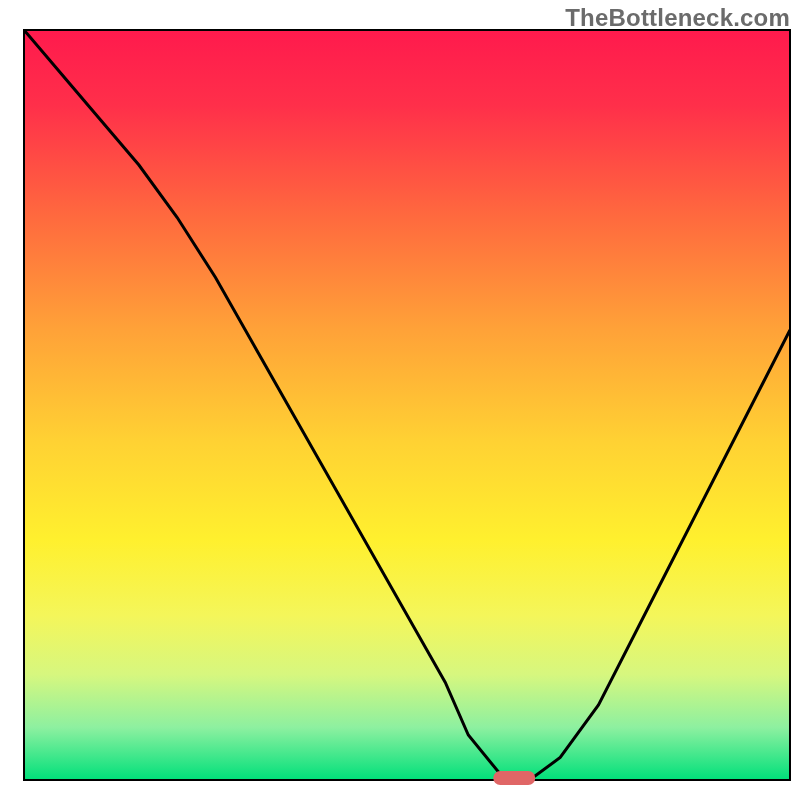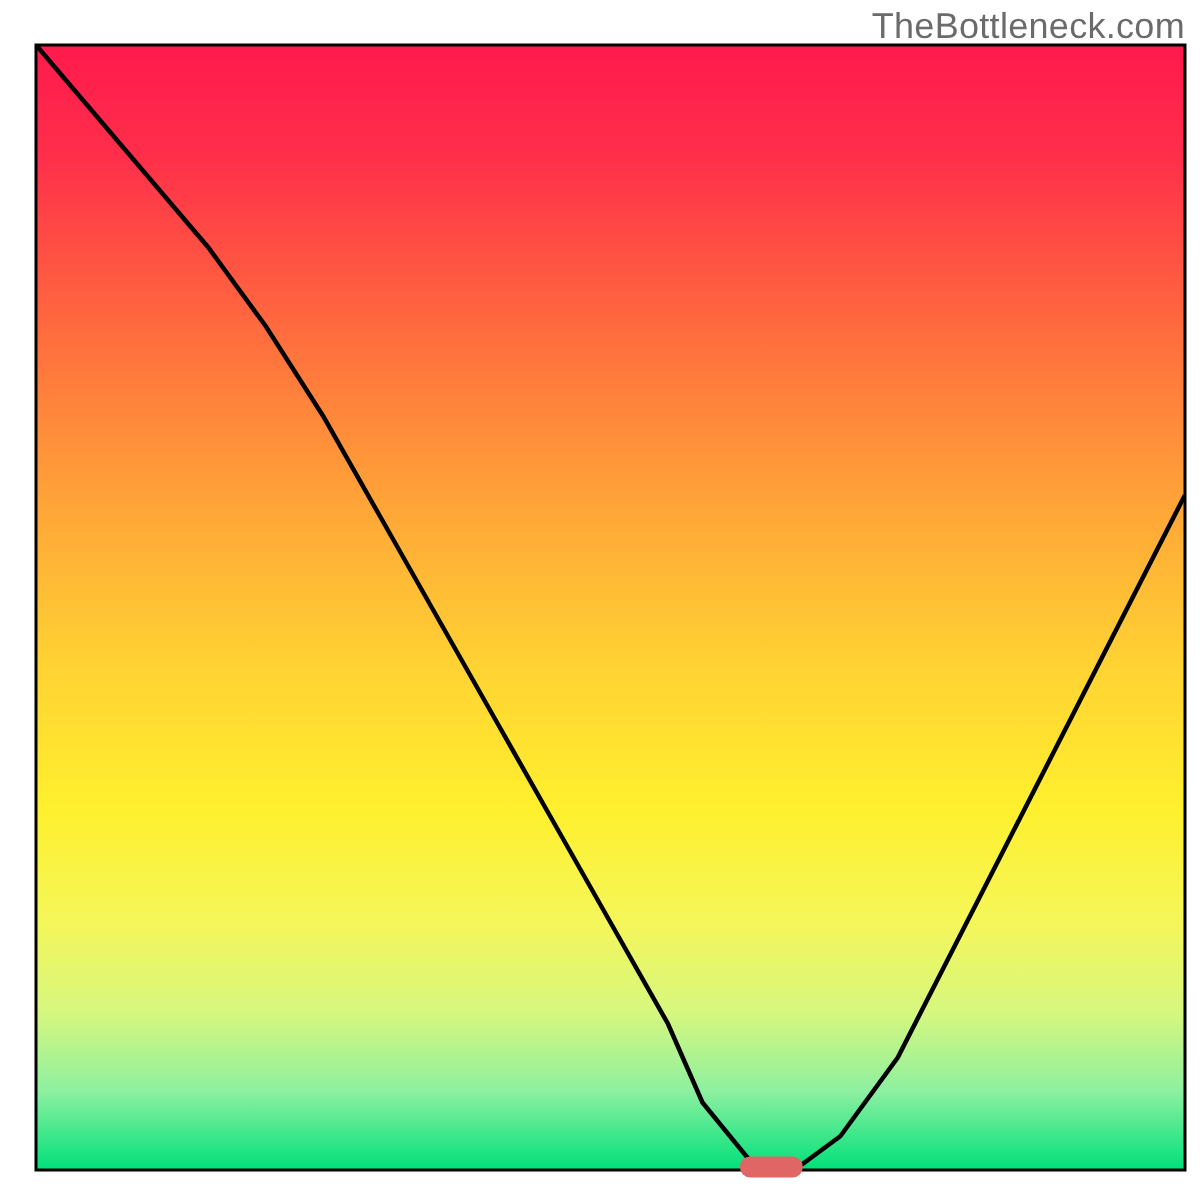--- a/index.html
+++ b/index.html
@@ -14,21 +14,21 @@
   .wrap {
     position: relative;
     width: 800px;
     height: 800px;
   }
   .watermark {
     position: absolute;
     top: 4px;
     right: 10px;
     font-size: 24px;
-    font-weight: 400;
+    font-weight: 700;
     color: #6b6b6b;
     letter-spacing: 0.2px;
     z-index: 5;
   }
   svg.chart {
     position: absolute;
     left: 0;
     top: 0;
     width: 800px;
     height: 800px;

